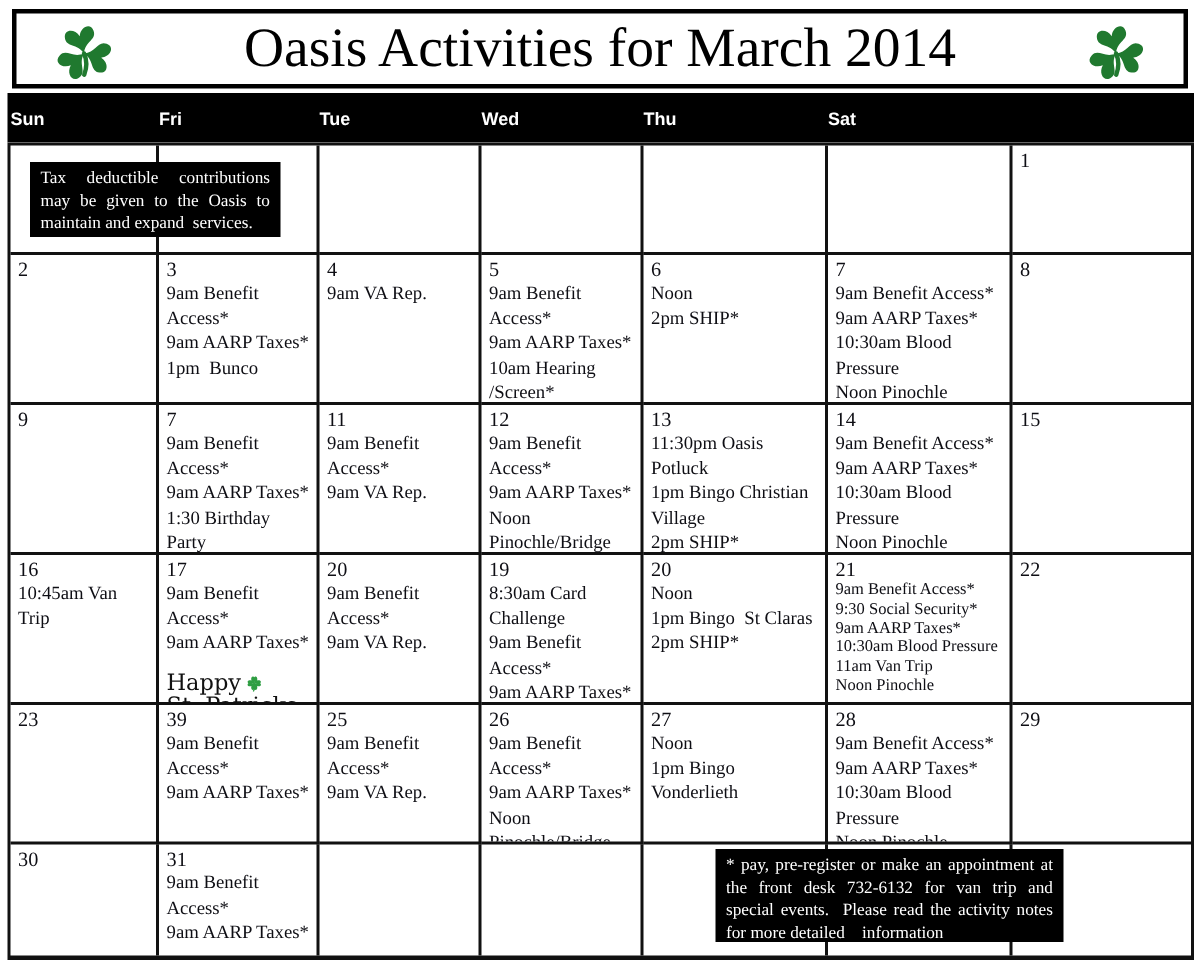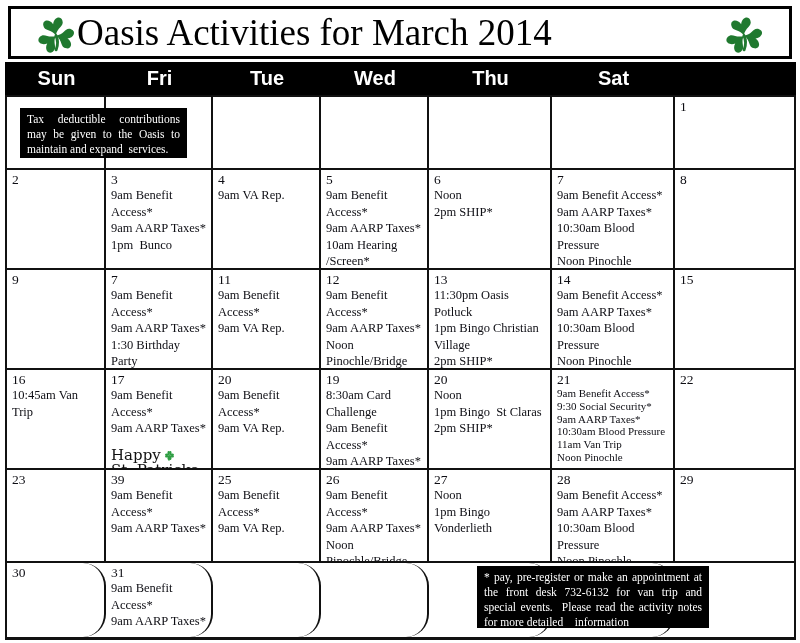--- a/index.html
+++ b/index.html
@@ -8,49 +8,49 @@
     font-family:"Liberation Serif",serif;color:#0e0e14;overflow:hidden;
   }
   
   .title-box{
     position:absolute;left:8px;top:6px;width:784px;height:53px;
     border:3px solid #000;box-sizing:border-box;background:#fff;
     display:flex;align-items:center;justify-content:space-between;
     padding:0 24px;
   }
   .title-text{
-    flex:1;text-align:left;font-size:37px;line-height:44px;
+    flex:1;text-align:center;font-size:37px;line-height:44px;
     font-family:"Liberation Serif",serif;color:#000;white-space:nowrap;
   }
   .shamrock{width:42px;height:44px;flex:0 0 auto;}
   .shamrock svg{width:100%;height:100%;}
   
   .cal{position:absolute;left:5px;top:62px;width:791px;}
   .day-bar{
     height:33px;background:#000;display:grid;
     grid-template-columns:99px 107px 108px 108px 123px 123px 119px;
     align-items:center;width:787px;padding:0 2px;
   }
   .day-label{
     color:#fff;font-family:"Liberation Sans",sans-serif;font-weight:bold;
-    font-size:20px;text-align:center;
+    font-size:12px;text-align:left;
   }
   
   .grid{
     display:grid;box-sizing:border-box;width:791px;
     grid-template-columns:99px 107px 108px 108px 123px 123px 119px;
     grid-template-rows:73px 100px 100px 100px 93px 74px;
     border:2px solid #111;border-bottom-width:3px;background:#fff;
   }
   .cell{
     box-sizing:border-box;border-right:2px solid #111;border-bottom:2px solid #111;
     padding:2px 4px 0 5px;overflow:hidden;position:relative;
   }
   .cell.last-col{border-right:none;}
-  .cell.last-row{border-bottom:none;border-radius:23px;}
+  .cell.last-row{border-bottom:none;}
   .daynum{font-size:13.5px;line-height:15px;color:#0e0e14;}
   .event{
     font-size:12.5px;line-height:16.5px;white-space:pre-wrap;color:#0e0e14;
   }
   .event:empty::before{content:"\00a0";}
   .compact .event{font-size:11px;line-height:12.8px;}
   
   .stpat{margin-top:11px;font-family:"DejaVu Serif",serif;font-size:15px;line-height:15px;color:#111;}
   .stpat .row1{display:flex;align-items:flex-start;}
   .clover-small{width:15px;height:15px;margin-left:1px;}

